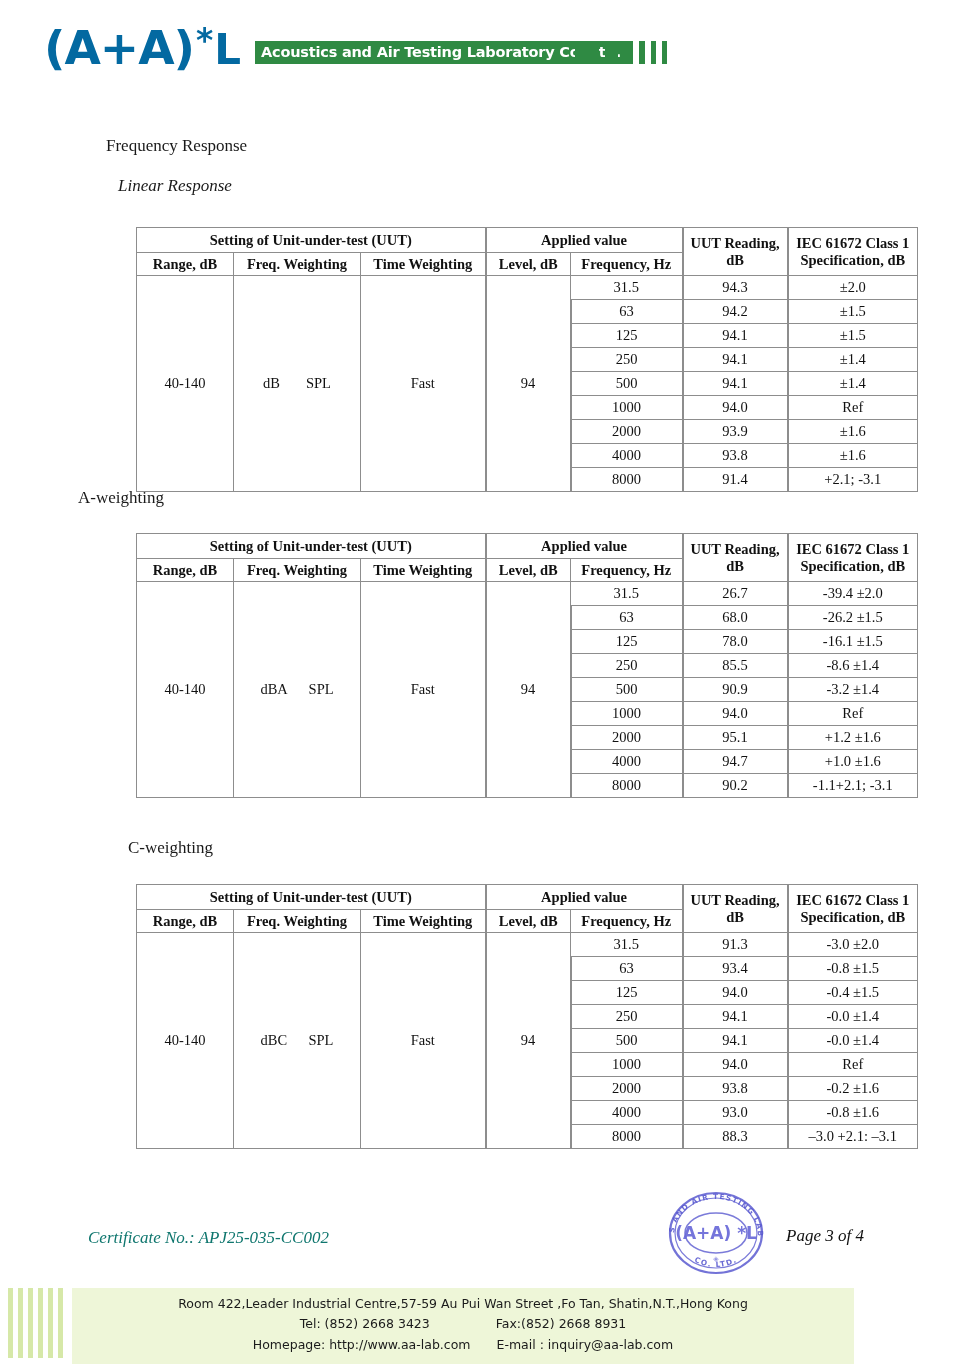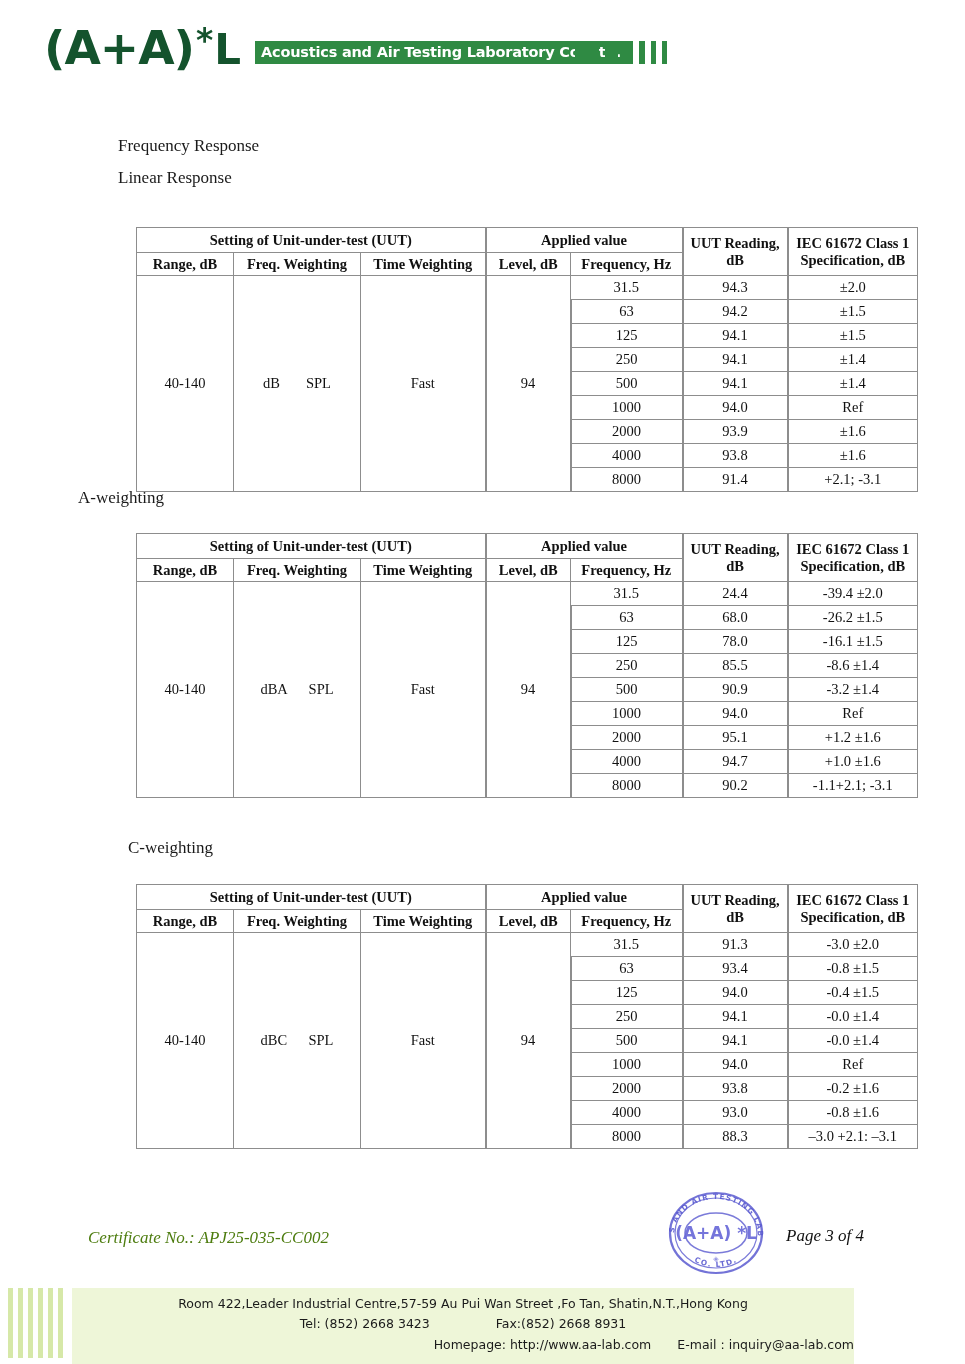--- a/index.html
+++ b/index.html
@@ -22,21 +22,21 @@
     left: 0; top: 0;
     width: 965px; height: 118px;
   }
   .logo-mark {
     position: absolute;
     left: 44px; top: 24px;
     font-family: "DejaVu Sans", sans-serif;
     font-weight: bold;
     font-size: 47px;
     letter-spacing: -1px;
-    color: #14532d;
+    color: #0369a1;
     line-height: 1;
     white-space: nowrap;
   }
   .logo-mark .star {
     font-size: 33px;
     vertical-align: 12px;
     margin-left: 2px;
   }
   .logo-mark .ell {
     font-size: 42px;
@@ -131,21 +131,21 @@
   }
   .spec-cell { font-size: 14.5px; }
 
   
   .cert-no {
     position: absolute;
     left: 88px; top: 1228px;
     font-family: "Liberation Serif", serif;
     font-style: italic;
     font-size: 17px;
-    color: #4d7c0f;
+    color: #0f766e;
     white-space: nowrap;
   }
   .page-no {
     position: absolute;
     left: 786px; top: 1226px;
     font-family: "Liberation Serif", serif;
     font-style: italic;
     font-size: 17px;
     color: #111;
     white-space: nowrap;
@@ -173,21 +173,21 @@
     left: 0; top: 6px;
     width: 782px;
     font-family: "DejaVu Sans", sans-serif;
     font-size: 12.5px;
     color: #1b1b1b;
     line-height: 1.62;
     text-align: center;
   }
   .footer-text .row2 { display: block; }
   .footer-text .row2 .gap { display: inline-block; width: 66px; }
-  .footer-text .row3 { display: block; text-align: right; }
+  .footer-text .row3 { display: block; }
   .footer-text .row3 .gap { display: inline-block; width: 26px; }
 </style>
 </head>
 <body>
 
 <div class="header">
   <div class="logo-mark">
     <span>(A+A)</span><span class="star">*</span><span class="ell">L</span>
   </div>
   <div class="logo-en-bar">
@@ -196,22 +196,22 @@
   <div class="logo-bars">
     <i style="width:24px"></i>
       <i style="width:13px"></i>
       <i style="width:9px"></i>
       <i style="width:6px"></i>
       <i style="width:5px"></i>
       <i style="width:5px"></i>
   </div>
 </div>
 
-<div class="caption" style="left:118px; top:136px;text-align:center;">Frequency Response</div>
-<div class="caption" style="left:118px; top:168px;">Linear Response</div>
+<div class="caption" style="left:106px; top:136px;text-align:center;">Frequency Response</div>
+<div class="caption" style="left:118px; top:176px;font-style:italic;">Linear Response</div>
 <div class="caption" style="left:78px; top:488px;">A-weighting</div>
 <div class="caption" style="left:116px; top:838px;margin-left:12px;">C-weighting</div>
 
 <table class="tbl" style="left:136px; top:227px; width:781px;">
   <colgroup>
     <col style="width:97px">
       <col style="width:127px">
       <col style="width:125px">
     <col style="width:85px">
       <col style="width:112px">
@@ -330,21 +330,21 @@
         <td rowspan="9" class="setting-cell">40-140</td>
         <td rowspan="9" class="fw-cell">
           <div class="fw-inner">
             <span>dBA</span>
             <span>SPL</span>
           </div>
         </td>
         <td rowspan="9" class="setting-cell">Fast</td>
         <td rowspan="9" class="setting-cell thick-l">94</td>
         <td>31.5</td>
-        <td class="thick-l">24.4</td>
+        <td class="thick-l">26.7</td>
         <td class="thick-l spec-cell">-39.4 ±2.0</td>
       </tr>
       <tr>
         <td class="thick-l">63</td>
         <td class="thick-l">68.0</td>
         <td class="thick-l spec-cell">-26.2 ±1.5</td>
       </tr>
       <tr>
         <td class="thick-l">125</td>
         <td class="thick-l">78.0</td>

